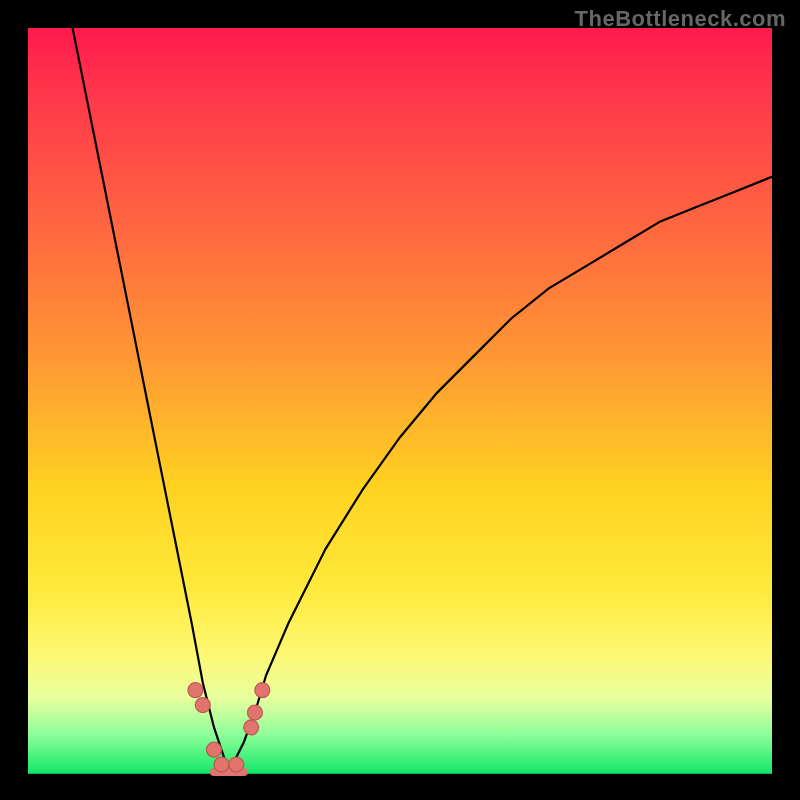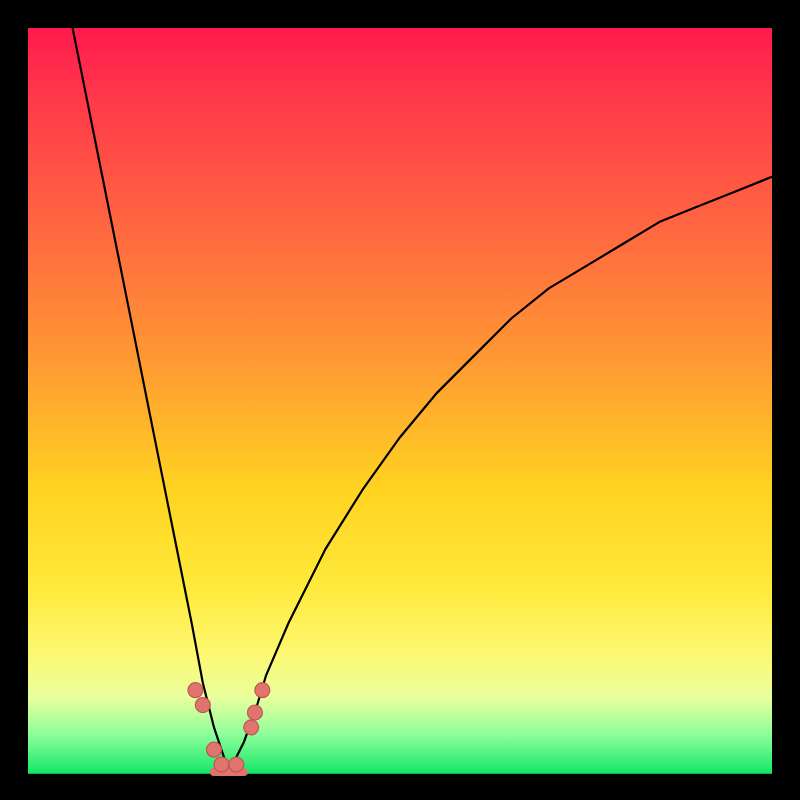--- a/index.html
+++ b/index.html
@@ -75,20 +75,21 @@
     fill: none;
     stroke: #e2746e;
     stroke-width: 8;
     stroke-linecap: round;
   }
 </style>
 </head>
 <body>
 
 <div class="frame">
+  <div class="watermark">TheBottleneck.com</div>
 
   <div class="plot">
     <svg viewBox="0 0 744 744">
       <g id="curve-layer">
           <path d="M44.6 0.0 L59.5 74.4 L74.4 148.8 L89.3 223.2 L104.2 297.6 L119.0 372.0 L133.9 446.4 L148.8 520.8 L163.7 595.2 L174.8 654.7 L186.0 699.4 L200.9 744.0 L215.8 714.2 L226.9 684.5 L238.1 647.3 L260.4 595.2 L297.6 520.8 L334.8 461.3 L372.0 409.2 L409.2 364.6 L446.4 327.4 L483.6 290.2 L520.8 260.4 L558.0 238.1 L595.2 215.8 L632.4 193.4 L669.6 178.6 L706.8 163.7 L744.0 148.8" class="curve"></path>
         </g>
       <g id="floor-layer">
           <line x1="0" x2="744" y1="744" y2="744" class="floor"></line>
         </g>
       <g id="marker-layer">

